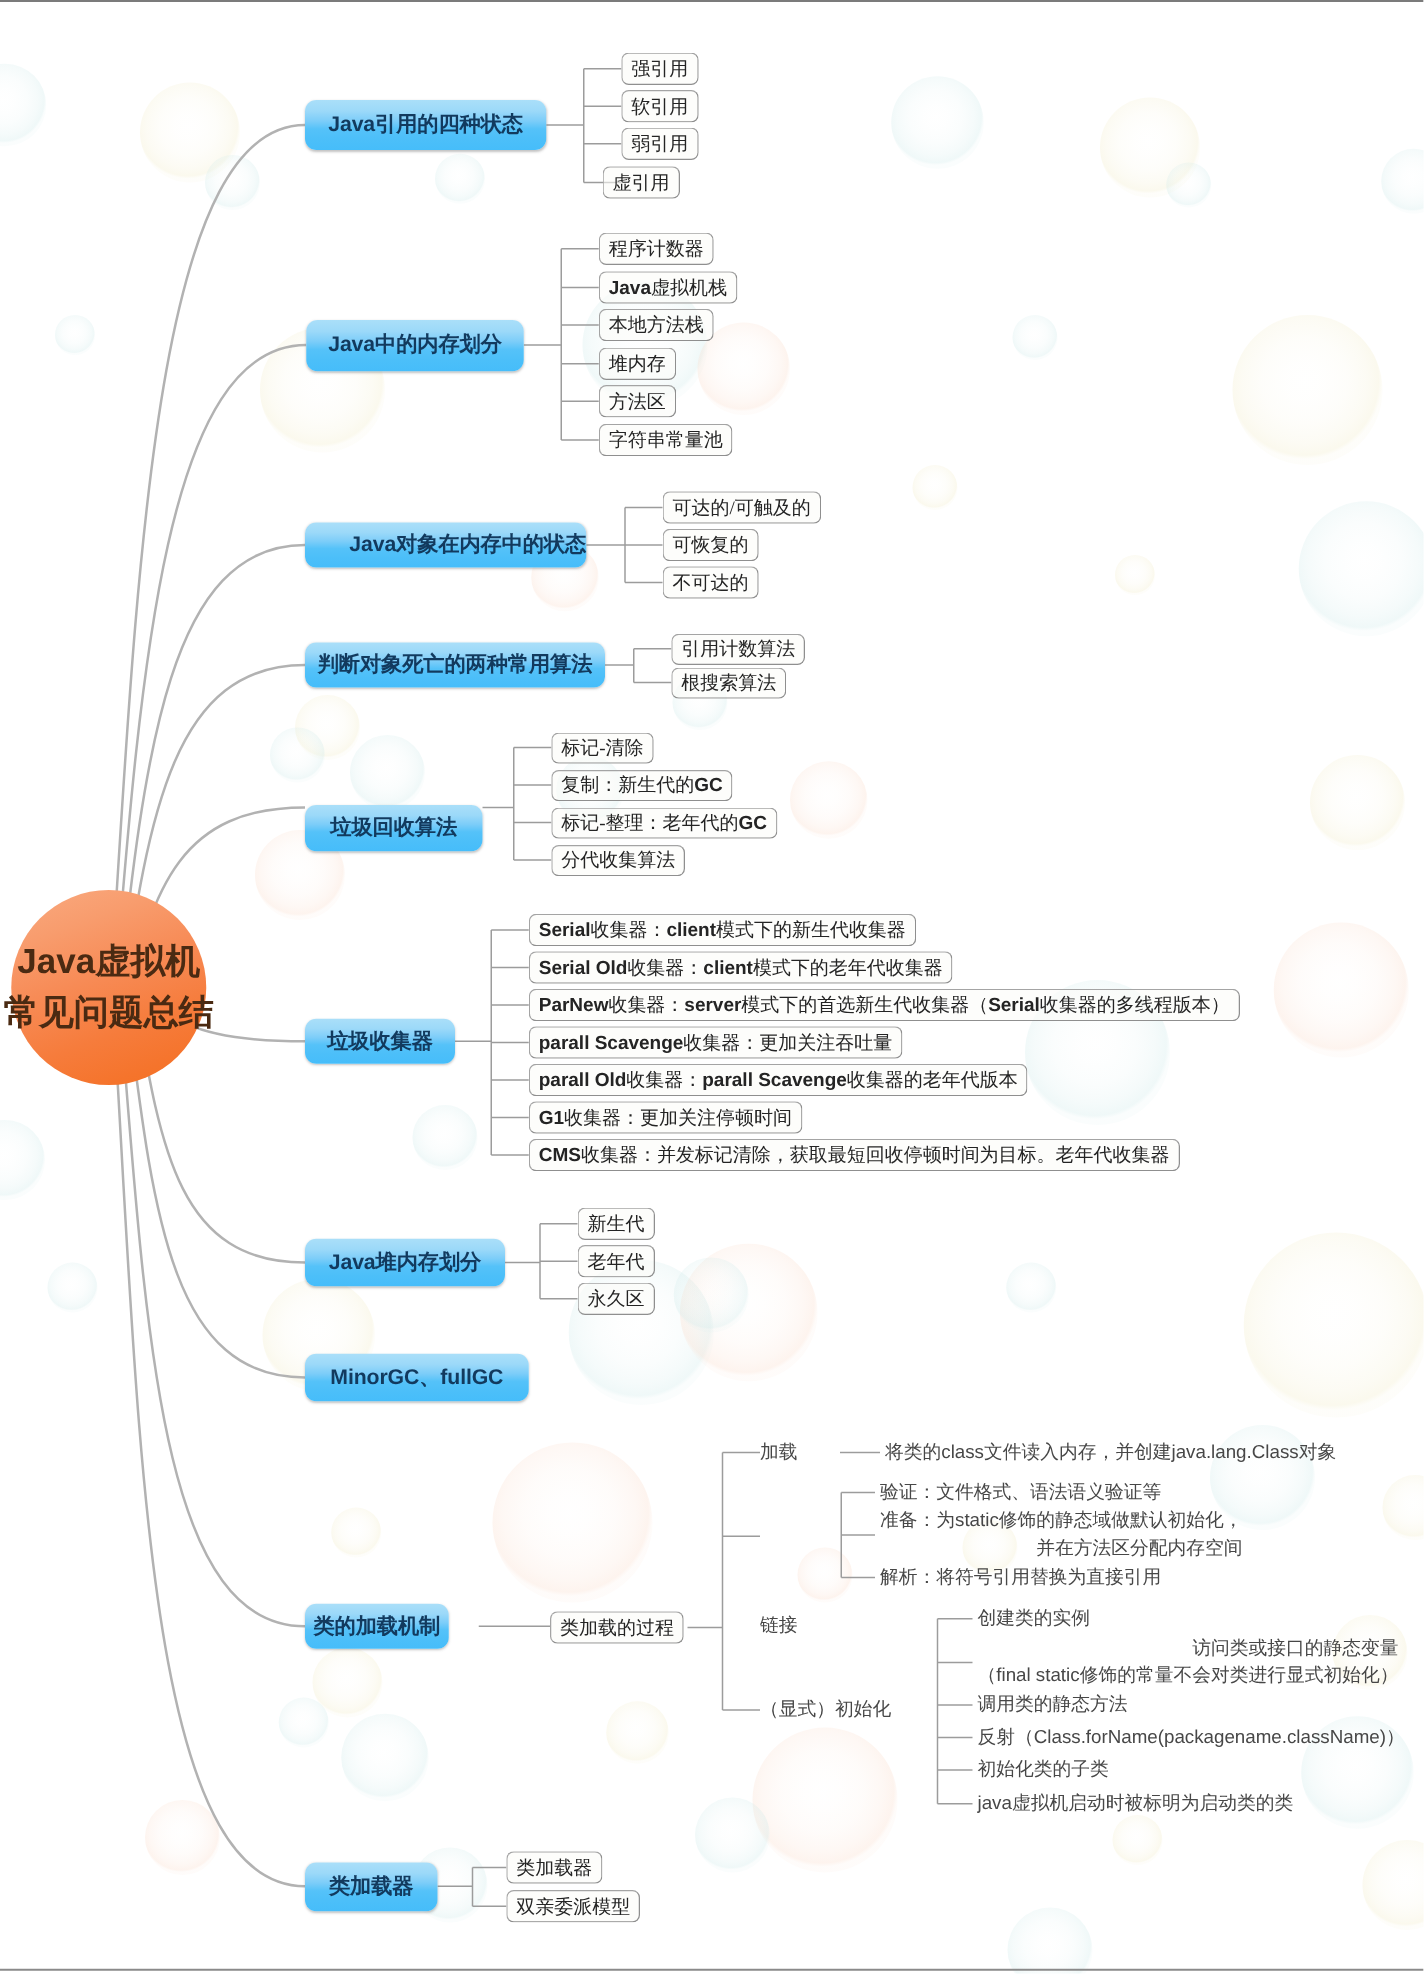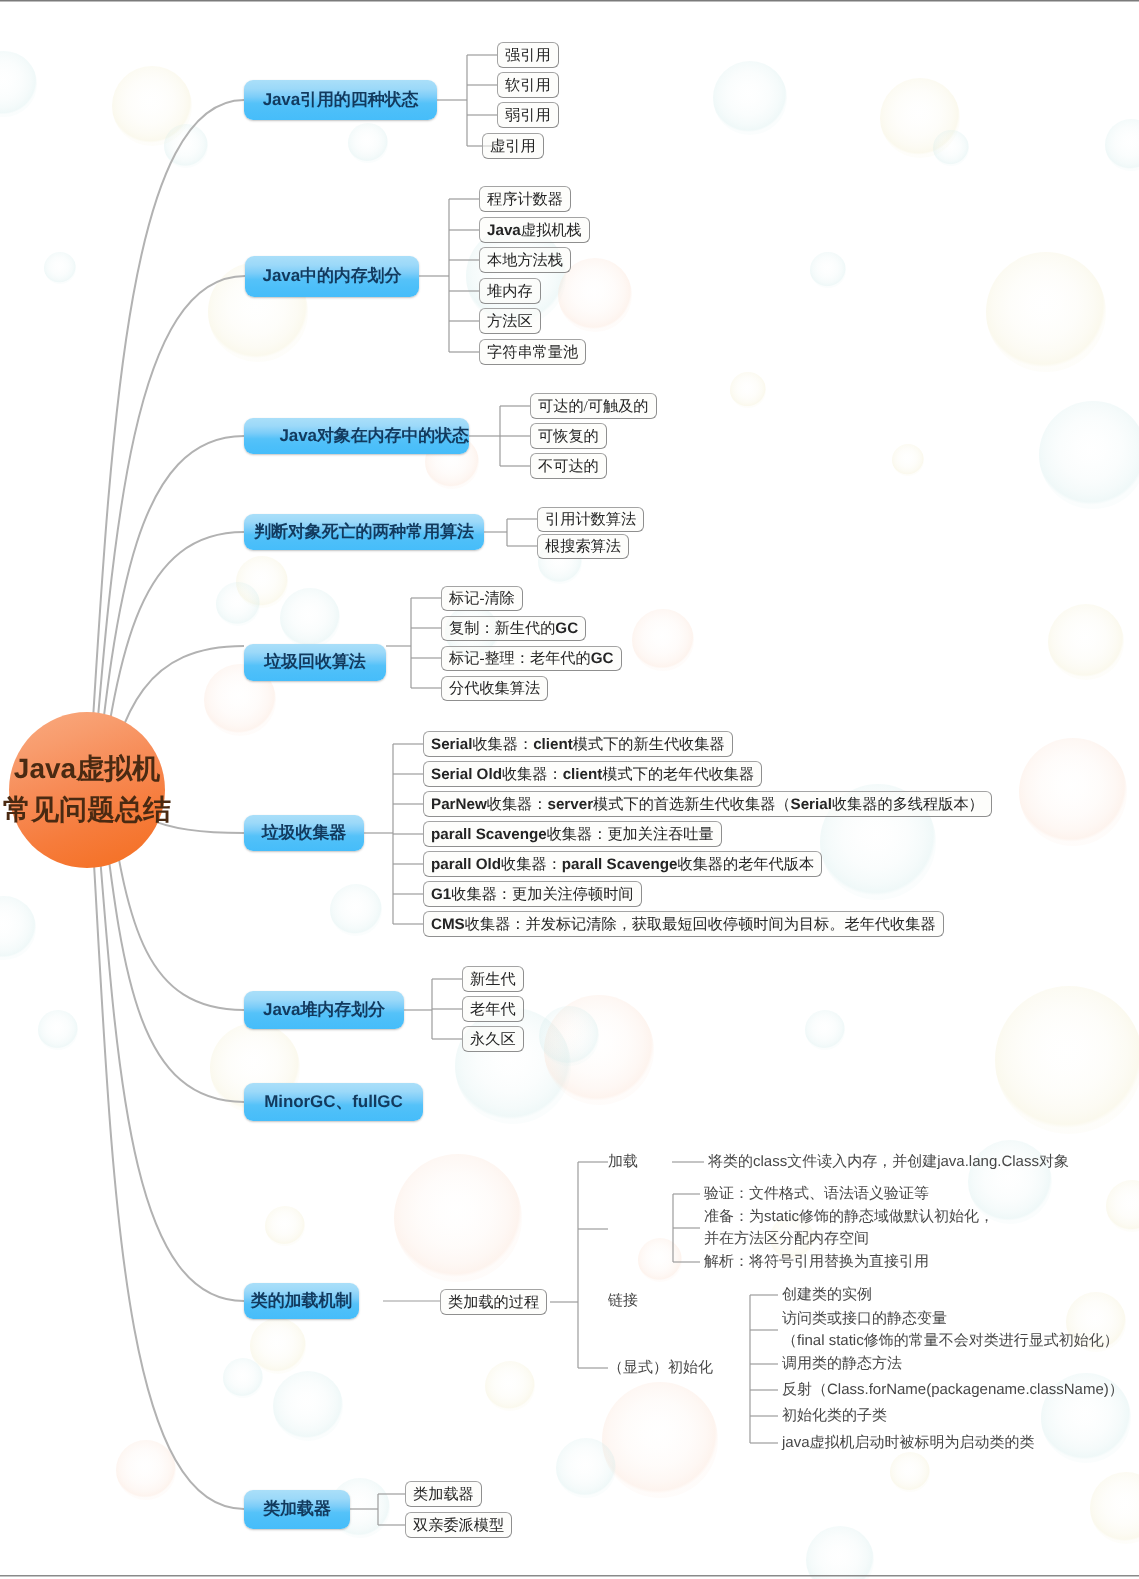--- a/index.html
+++ b/index.html
@@ -50,21 +50,21 @@
     background:rgba(252,251,248,0.58);
     color:#242424;
     font-size:15.2px;
     padding:0 7px;
   }
   .plain{
     display:flex;align-items:center;
     color:#474747;
     font-size:15px;
   }
-  .multi{display:block;line-height:22px;}
+  .multi{display:block;line-height:22px;text-align:right;}
   .multi > div{white-space:nowrap;}
   .cjk{font-family:"Liberation Serif",serif;}
   .lat b{font-family:"Liberation Sans",sans-serif;font-weight:bold;}
   .plain .lat b, .plain b{font-weight:normal;font-family:"Liberation Sans",sans-serif;}
 </style>
 </head>
 <body>
 
 <div id="root">
   <svg id="bg" width="1139" height="1579">

